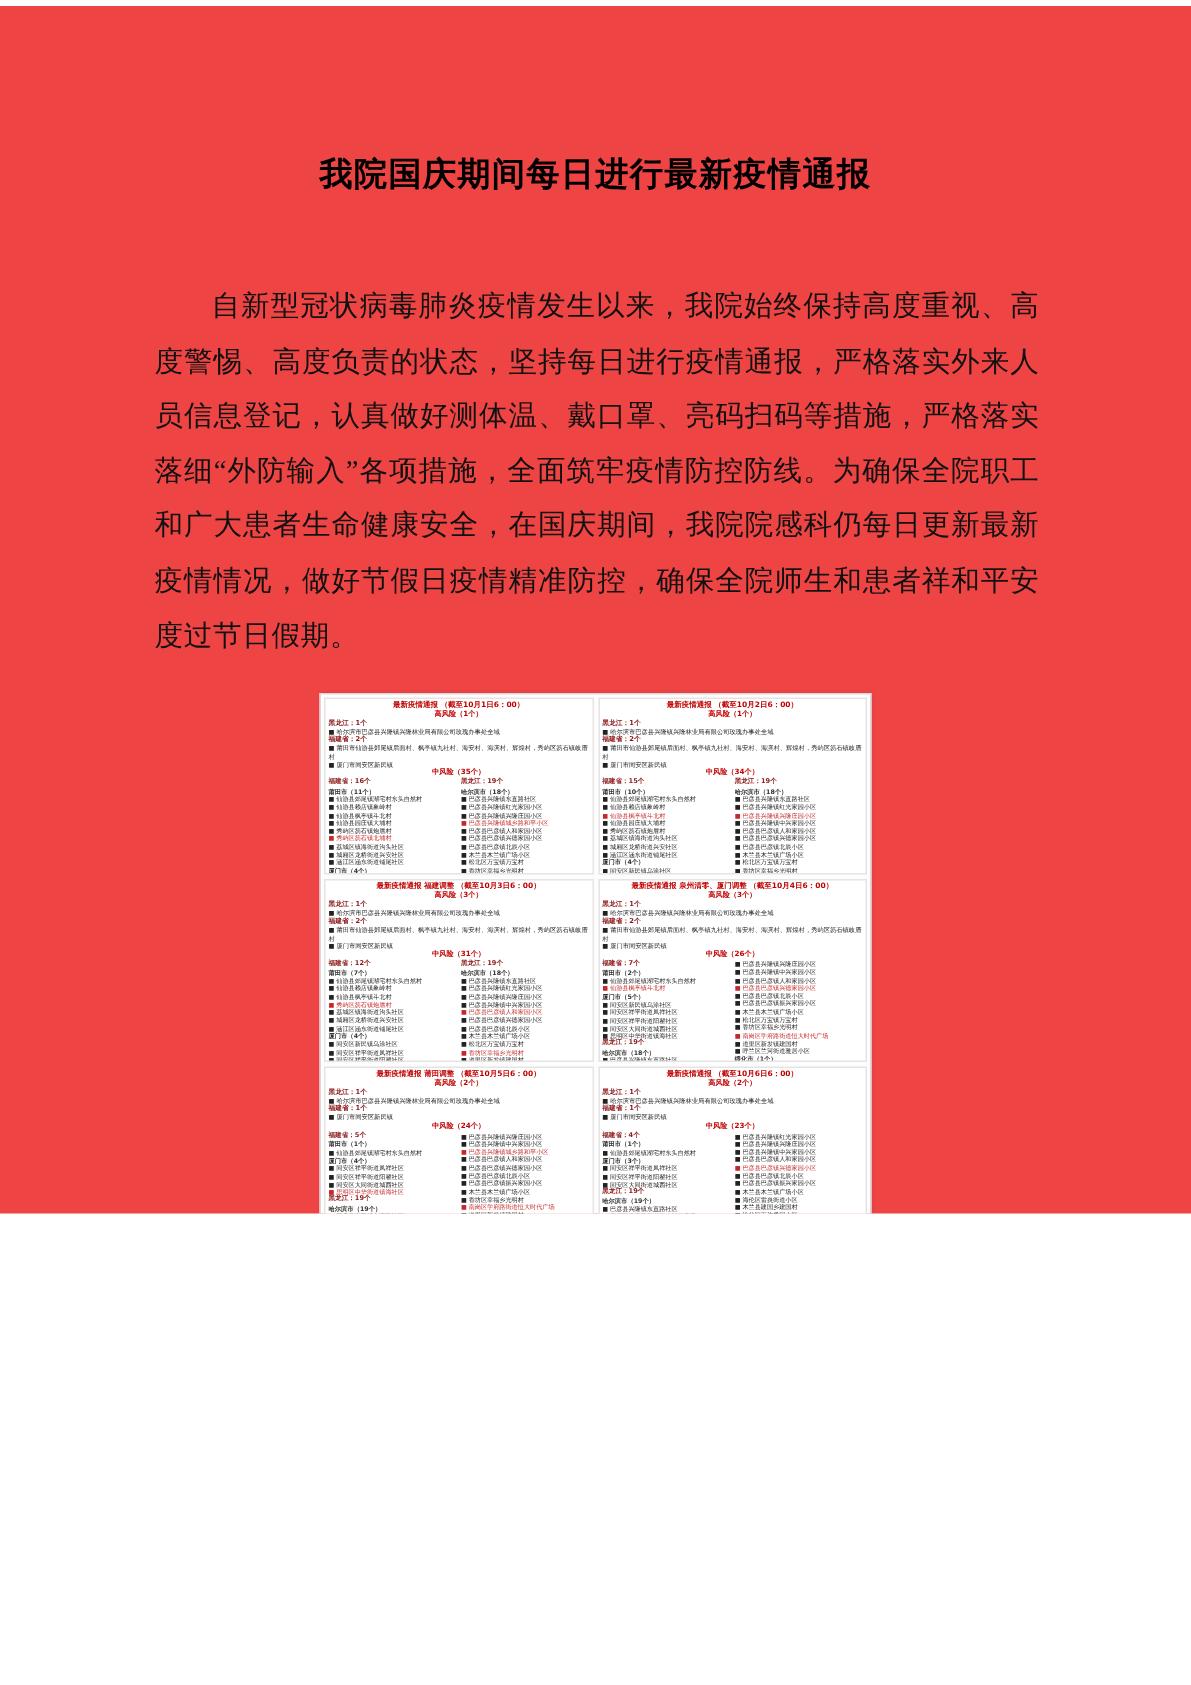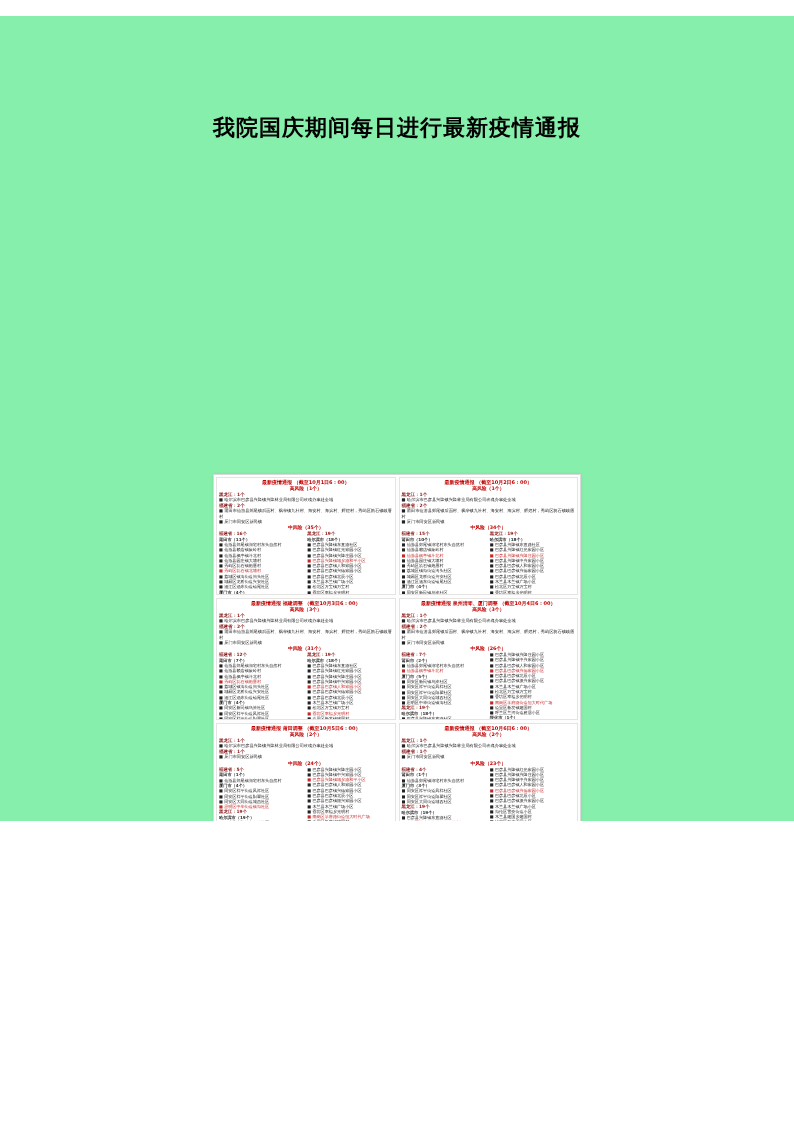--- a/index.html
+++ b/index.html
@@ -1,16 +1,16 @@
 <!DOCTYPE html>
 <html><head>
 <meta charset="utf-8">
 <style>
   html,body{margin:0;padding:0;background:#ffffff;}
-  .page{position:relative;width:794px;height:805px;margin:16px auto;background:#86efac;overflow:hidden;
+  .page{position:relative;width:794px;height:805px;margin:4px auto;background:#ef4444;overflow:hidden;
         font-family:"Liberation Serif","DejaVu Serif",serif;color:#1a1a1a;}
   .doc-title{position:absolute;top:97px;left:0;right:0;margin:0;text-align:center;
         font-family:"Liberation Sans","DejaVu Sans",sans-serif;font-weight:700;
         font-size:22px;line-height:30px;letter-spacing:1px;color:#000;}
   .body-para{position:absolute;top:183px;left:103px;width:590px;margin:0;
         font-size:19px;line-height:36.6px;text-align:justify;text-indent:2em;
         letter-spacing:0.5px;color:#111;}
   .img-wrap{position:absolute;top:458px;left:213px;width:368px;height:500px;
         border:1px solid #d9d9d9;background:#fdfdfd;padding:2px;box-sizing:border-box;
         box-shadow:0 0 3px rgba(0,0,0,0.08);}
@@ -30,20 +30,21 @@
   .col-item{font-size:4.1px;line-height:5.3px;color:#222;white-space:nowrap;overflow:hidden;}
   .red{color:#c62828;}
   .page-number{position:absolute;top:1022px;left:0;right:0;text-align:right;
         font-size:13px;color:#111;}
 </style>
 </head>
 <body>
 
 <div class="page">
   <h1 class="doc-title">我院国庆期间每日进行最新疫情通报</h1>
+  <p class="body-para">自新型冠状病毒肺炎疫情发生以来，我院始终保持高度重视、高度警惕、高度负责的状态，坚持每日进行疫情通报，严格落实外来人员信息登记，认真做好测体温、戴口罩、亮码扫码等措施，严格落实落细“外防输入”各项措施，全面筑牢疫情防控防线。为确保全院职工和广大患者生命健康安全，在国庆期间，我院院感科仍每日更新最新疫情情况，做好节假日疫情精准防控，确保全院师生和患者祥和平安度过节日假期。</p>
   <div class="img-wrap">
     <div class="grid" id="bulletin-grid">
         <div class="panel">
           <div class="p-title">最新疫情通报 （截至10月1日6：00）</div>
           <div class="p-high">高风险（1个）</div>
           <div class="sec-label">黑龙江：1个</div>
           <div class="sec-item">■ 哈尔滨市巴彦县兴隆镇兴隆林业局有限公司玫瑰办事处全域</div>
           <div class="sec-label">福建省：2个</div>
           <div class="sec-item">■ 莆田市仙游县郊尾镇后面村、枫亭镇九社村、海安村、海滨村、辉煌村，秀屿区笏石镇岐厝村</div>
           <div class="sec-item">■ 厦门市同安区新民镇</div>

